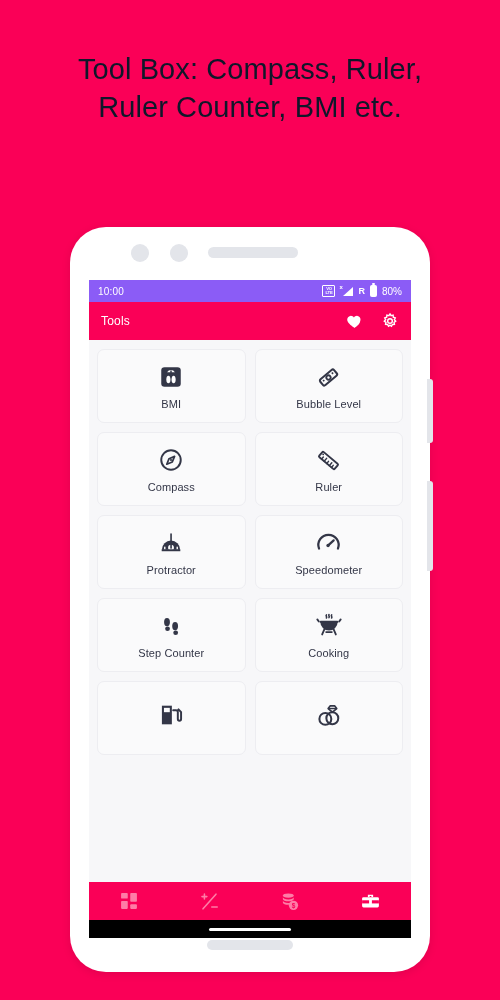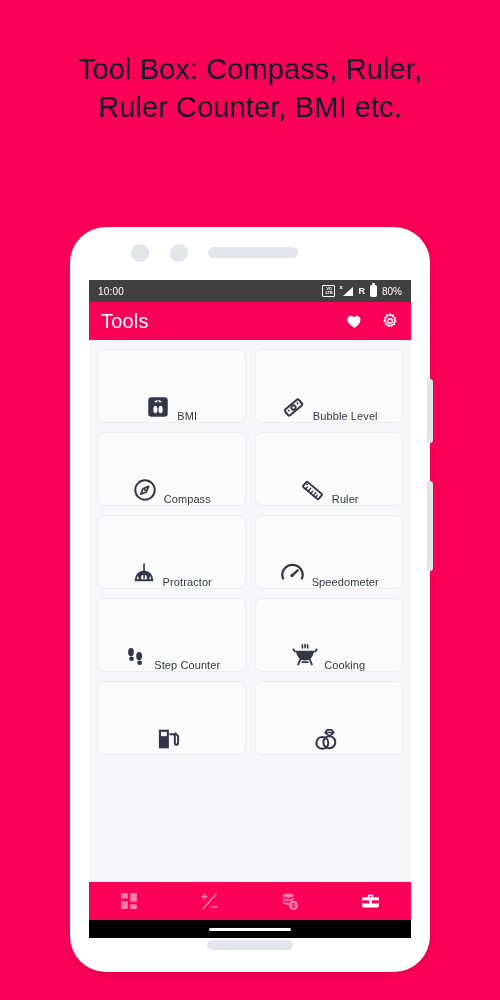--- a/index.html
+++ b/index.html
@@ -61,21 +61,21 @@
   .screen {
     position:absolute;
     left:19px; top:53px;
     width:322px; height:640px;
     background:#f7f7f9;
     overflow:hidden;
   }
 
   
   .statusbar {
-    height:22px; background:#404040;
+    height:22px; background:#8b5cf6;
     display:flex; align-items:center;
     padding:0 9px;
     color:#ffffff;
     font-size:10px;
   }
   .status-time { font-weight:500; letter-spacing:0.2px; }
   .status-right {
     margin-left:auto;
     display:flex; align-items:center; gap:5px;
   }
@@ -114,43 +114,43 @@
   }
   .batt-txt { font-size:10px; font-weight:500; }
 
   
   .appbar {
     height:38px; background:#fa0057;
     display:flex; align-items:center;
     padding:0 12px;
     color:#fff;
   }
-  .appbar-title { font-size:20px; font-weight:500; letter-spacing:0.2px; }
+  .appbar-title { font-size:12px; font-weight:500; letter-spacing:0.2px; }
   .appbar-actions { margin-left:auto; display:flex; align-items:center; gap:18px; }
   .appbar-actions svg { display:block; }
 
   
   .grid-area {
     position:absolute;
     left:0; right:0; top:60px; bottom:38px;
     padding:9px 8px 0 8px;
     overflow:hidden;
   }
   .grid {
     display:grid;
     grid-template-columns:1fr 1fr;
     gap:9px;
   }
   .tile {
     background:#fafafb;
     border:1px solid #ededf1;
     border-radius:7px;
     height:74px;
-    display:flex; flex-direction:row;
-    align-items:flex-end; justify-content:center;
+    display:flex; flex-direction:column;
+    align-items:center; justify-content:center;
     gap:6px;
   }
   .tile-ico { height:30px; display:flex; align-items:center; justify-content:center; }
   .tile-ico svg { display:block; }
   .tile-label {
     font-size:11px; color:#333647; letter-spacing:0.1px;
   }
 
   
   .bottomnav {

